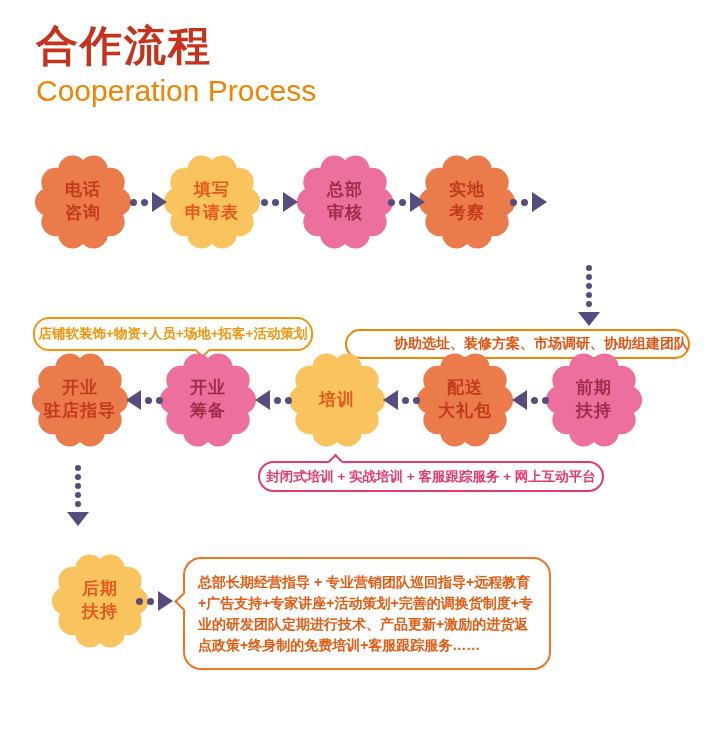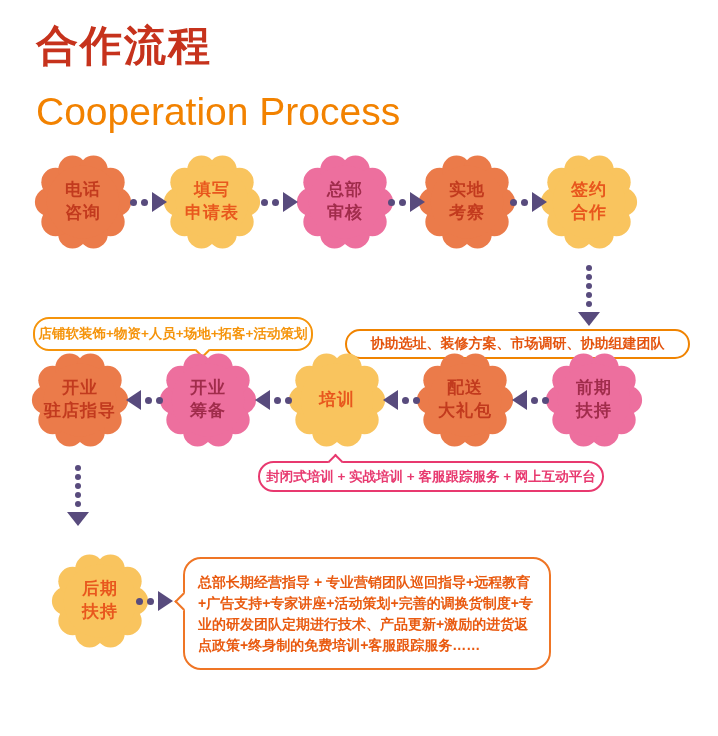--- a/index.html
+++ b/index.html
@@ -3,21 +3,21 @@
 <meta charset="utf-8">
 <style>
   * { margin:0; padding:0; box-sizing:border-box; }
   html,body { background:#ffffff; }
   body { font-family:"Liberation Sans", sans-serif; }
   .canvas { position:relative; width:718px; height:736px; background:#fff; overflow:hidden;border-radius:10px; }
 
   
   .hdr { position:absolute; left:36px; top:22px; }
   .hdr h1 { font-size:42px; font-weight:bold; color:var(--title-red); letter-spacing:2px; line-height:1.15; }
-  .hdr .sub { font-size:39px; color:var(--accent-orange); font-weight:normal; margin-top:20px; letter-spacing:0px; }
+  .hdr .sub { font-size:30px; color:var(--accent-orange); font-weight:normal; margin-top:4px; letter-spacing:0px; }
 
   
   .flower { position:absolute; width:104px; height:104px; }
   .flower svg { position:absolute; inset:0; width:100%; height:100%; }
   .f-orange svg { fill:var(--flower-orange); }
   .f-yellow svg { fill:var(--flower-yellow); }
   .f-pink   svg { fill:var(--flower-pink); }
   .nlabel { position:absolute; inset:0; display:flex; align-items:center; justify-content:center;
             text-align:center; font-size:17px; font-weight:bold; line-height:1.35;
             white-space:pre-line; letter-spacing:1px; }
@@ -31,21 +31,21 @@
   .dot  { width:7px; height:7px; border-radius:50%; background:var(--arrow-purple); flex:none; }
   .dot-s{ width:6px; height:6px; border-radius:50%; background:var(--arrow-purple); flex:none; }
   .tri-r { width:0; height:0; border-top:10px solid transparent; border-bottom:10px solid transparent; border-left:15px solid var(--arrow-purple); }
   .tri-l { width:0; height:0; border-top:10px solid transparent; border-bottom:10px solid transparent; border-right:15px solid var(--arrow-purple); }
   .tri-d { width:0; height:0; border-left:11px solid transparent; border-right:11px solid transparent; border-top:14px solid var(--arrow-purple); margin-top:2px; }
 
   
   .callout { position:absolute; display:flex; align-items:center; justify-content:center;
              background:#fff; border:2px solid; border-radius:16px; font-weight:bold; text-align:center; }
   .co-prep     { left:33px;  top:317px; width:280px; height:34px; border-color:var(--callout-yellow-orange); color:var(--callout-yellow-orange); font-size:13.5px; }
-  .co-early    { left:345px; top:329px; width:345px; height:30px; border-color:var(--callout-orange-border); color:var(--callout-red-orange); font-size:14px; }
+  .co-early    { left:345px; top:329px; width:345px; height:30px; border-color:var(--callout-orange-border); color:var(--callout-red-orange); font-size:14px;justify-content:flex-end; }
   .co-training { left:258px; top:461px; width:346px; height:31px; border-color:var(--callout-pink); color:var(--callout-pink); font-size:13.5px; }
   .tail { position:absolute; width:11px; height:11px; background:#fff; }
   .co-prep .tail     { bottom:-7px; left:162px; border-right:2px solid var(--callout-yellow-orange); border-bottom:2px solid var(--callout-yellow-orange); transform:rotate(45deg); }
   .co-early .tail    { bottom:-8px; right:78px;  border-right:2px solid var(--callout-orange-border); border-bottom:2px solid var(--callout-orange-border); transform:rotate(66deg); }
   .co-training .tail { top:-7px; left:70px; border-left:2px solid var(--callout-pink); border-top:2px solid var(--callout-pink); transform:rotate(45deg); }
 
   
   .bubble { position:absolute; left:183px; top:557px; width:368px; height:113px;
             border:2px solid var(--bubble-border); border-radius:18px; background:#fff;
             display:flex; align-items:center; }
@@ -102,27 +102,20 @@
     <span class="nlabel">总部
 审核</span>
   </div>
   <div class="flower f-orange" style="left:415px;top:150px">
     <svg viewBox="0 0 120 120">
         <use href="#flower" xlink:href="#flower"></use>
       </svg>
     <span class="nlabel">实地
 考察</span>
   </div>
-  <div class="flower f-yellow" style="left:537px;top:150px">
-    <svg viewBox="0 0 120 120">
-        <use href="#flower" xlink:href="#flower"></use>
-      </svg>
-    <span class="nlabel">签约
-合作</span>
-  </div>
 
   <div class="arrow-h" style="left:130px;top:192px">
       <span class="dot"></span>
       <span class="dot"></span>
       <span class="tri-r"></span>
     </div>
   <div class="arrow-h" style="left:261px;top:192px">
       <span class="dot"></span>
       <span class="dot"></span>
       <span class="tri-r"></span>

